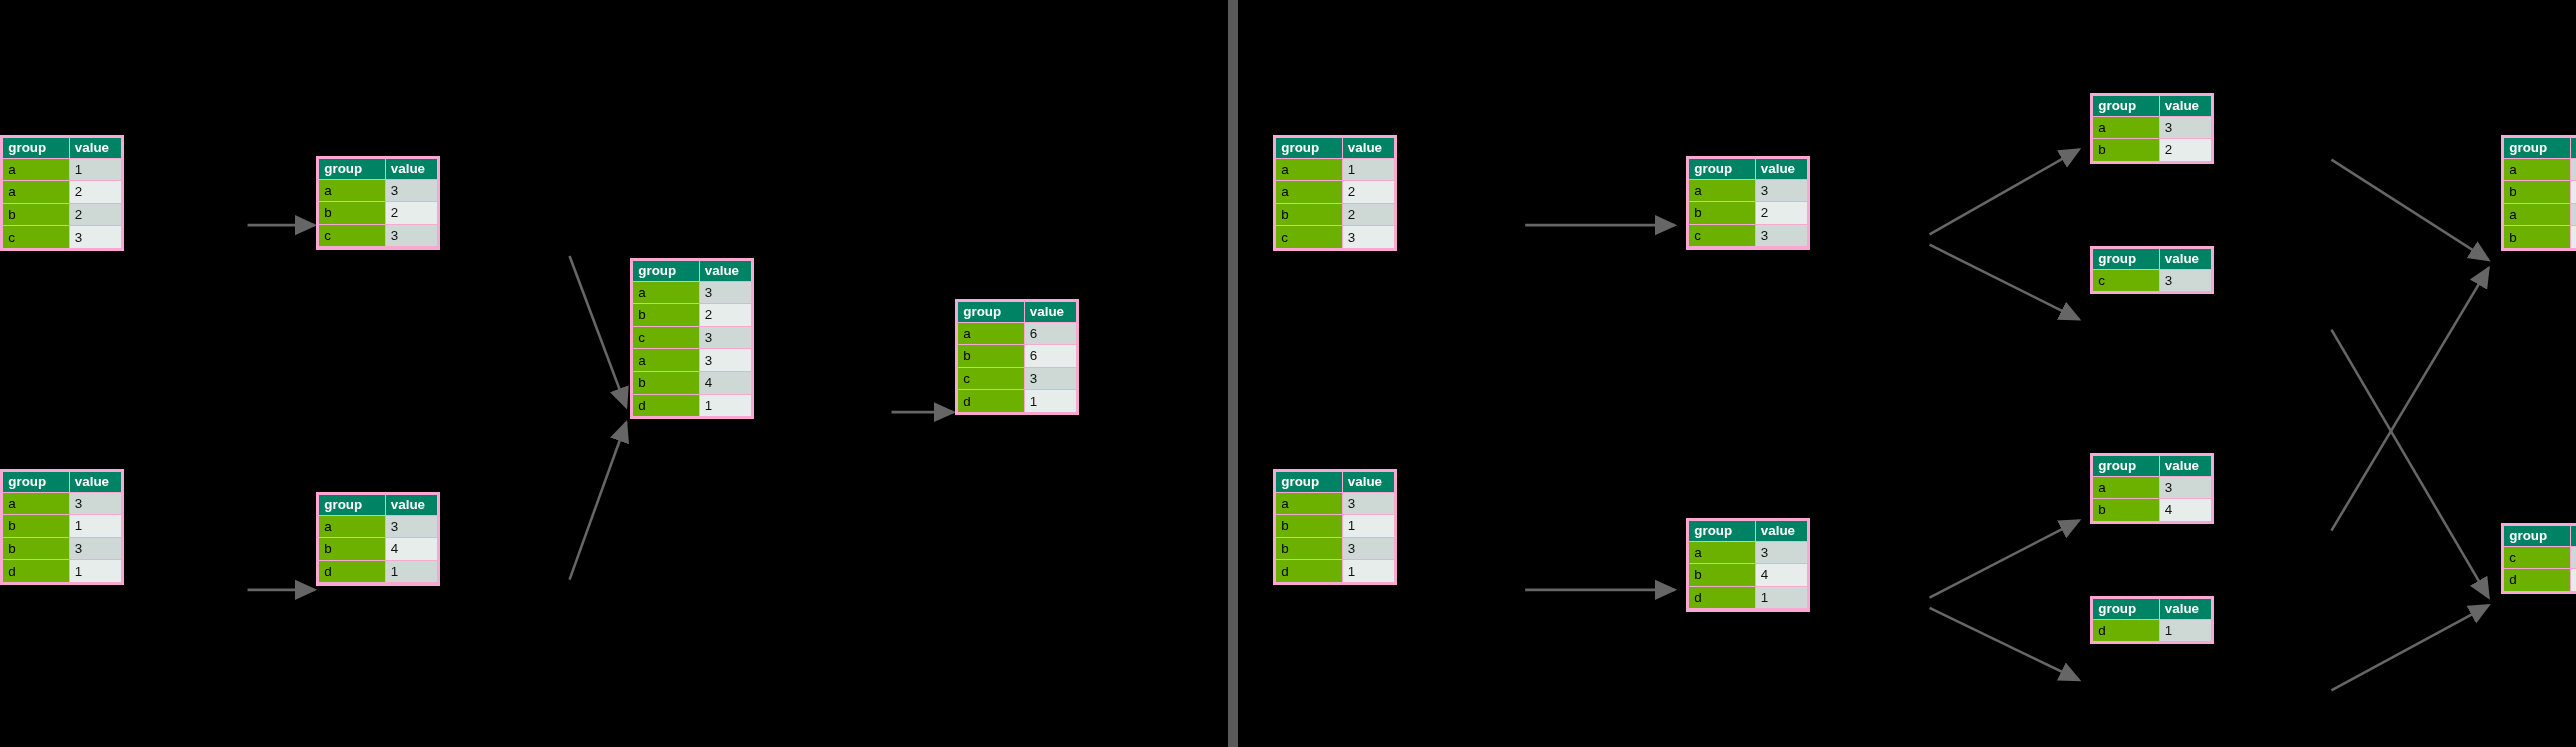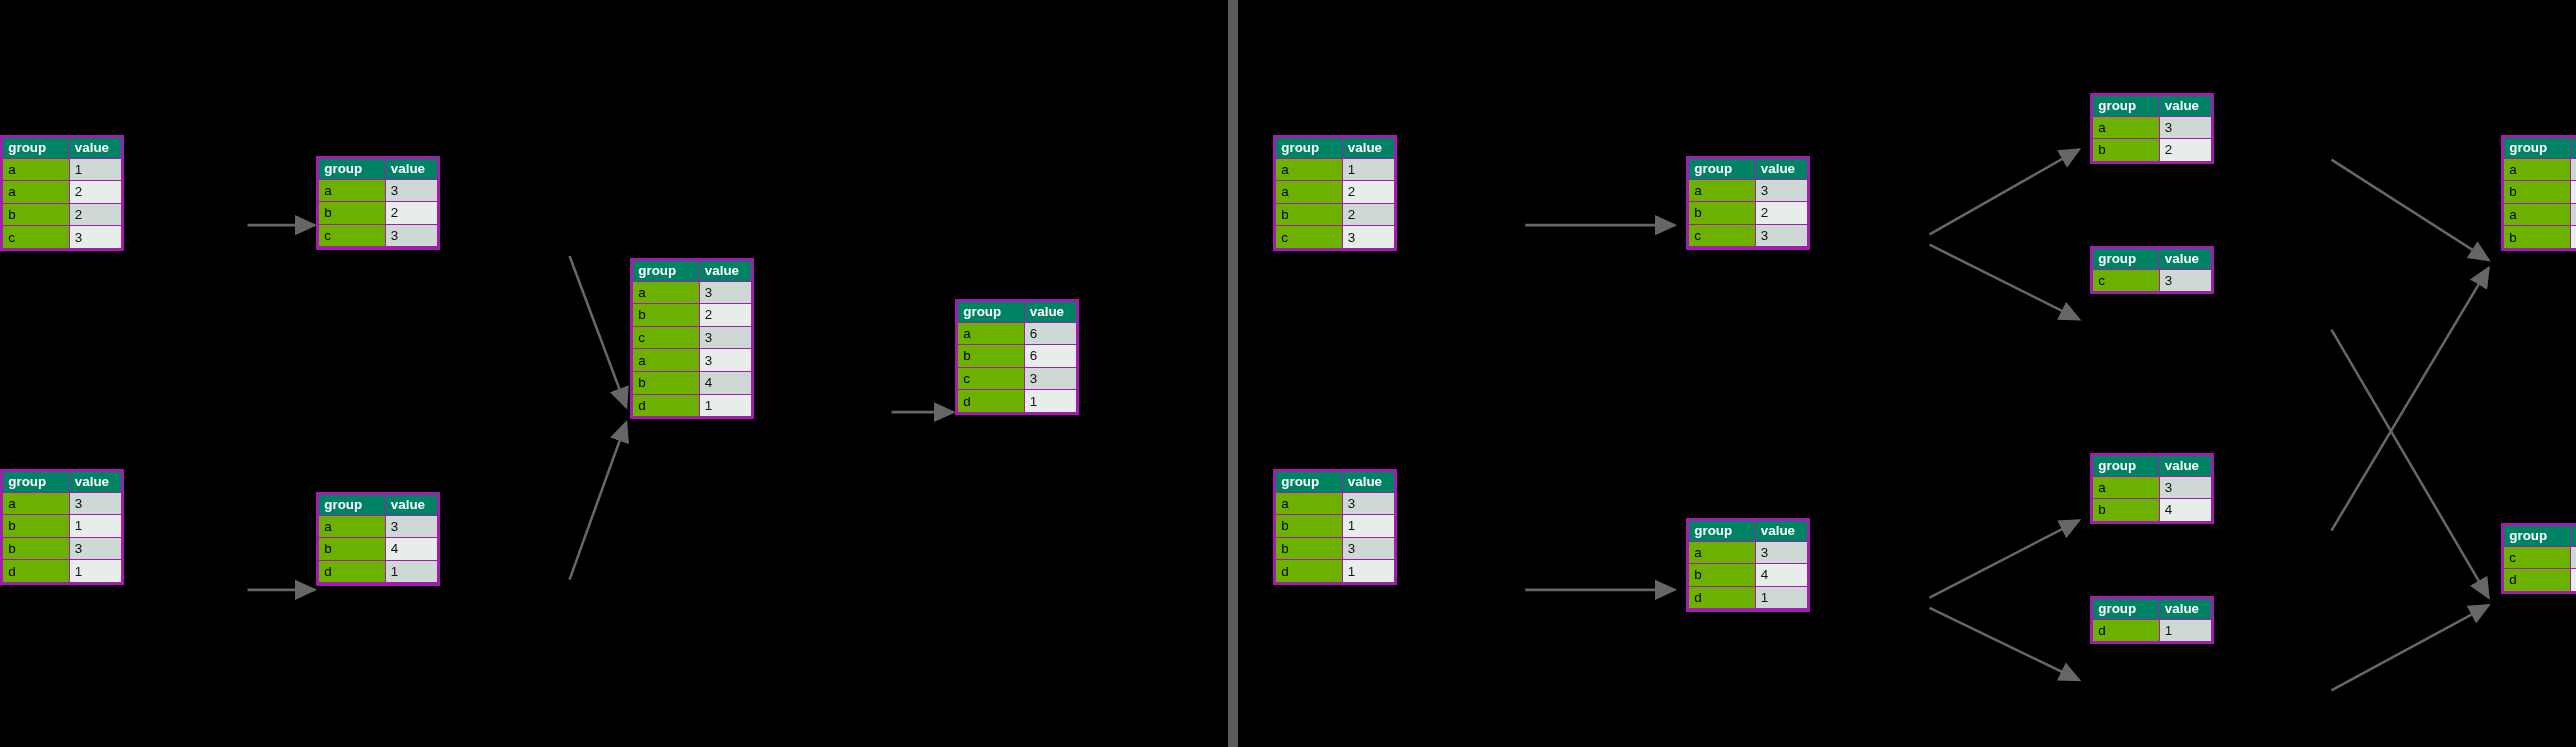--- a/index.html
+++ b/index.html
@@ -5,21 +5,21 @@
   html,body{margin:0;padding:0;background:#000;}
   body{width:3157px;height:747px;position:relative;overflow:hidden;
        font-family:"Liberation Sans", sans-serif;}
 
   #canvas{position:absolute;left:0;top:0;width:3157px;height:747px;}
 
   svg#wires{position:absolute;left:0;top:0;width:3157px;height:747px;pointer-events:none;}
 
   .divider{position:absolute;background:#5a5a5a;}
 
-  .tbl{position:absolute;background:#a21caf;padding:2.1px;box-sizing:content-box;}
+  .tbl{position:absolute;background:#f9a8d4;padding:2.1px;box-sizing:content-box;}
   .tbl table{border-collapse:separate;border-spacing:1.5px 1.5px;width:100%;}
   .tbl th{
     background:#008264;color:#ffffff;font-weight:bold;
     text-align:left;padding:3.1px 5.2px;font-size:13.4px;line-height:1.0;
     white-space:nowrap;
   }
   .tbl td{
     padding:4.1px 5.2px;font-size:13.4px;line-height:1.0;color:#111;
     white-space:nowrap;
   }

